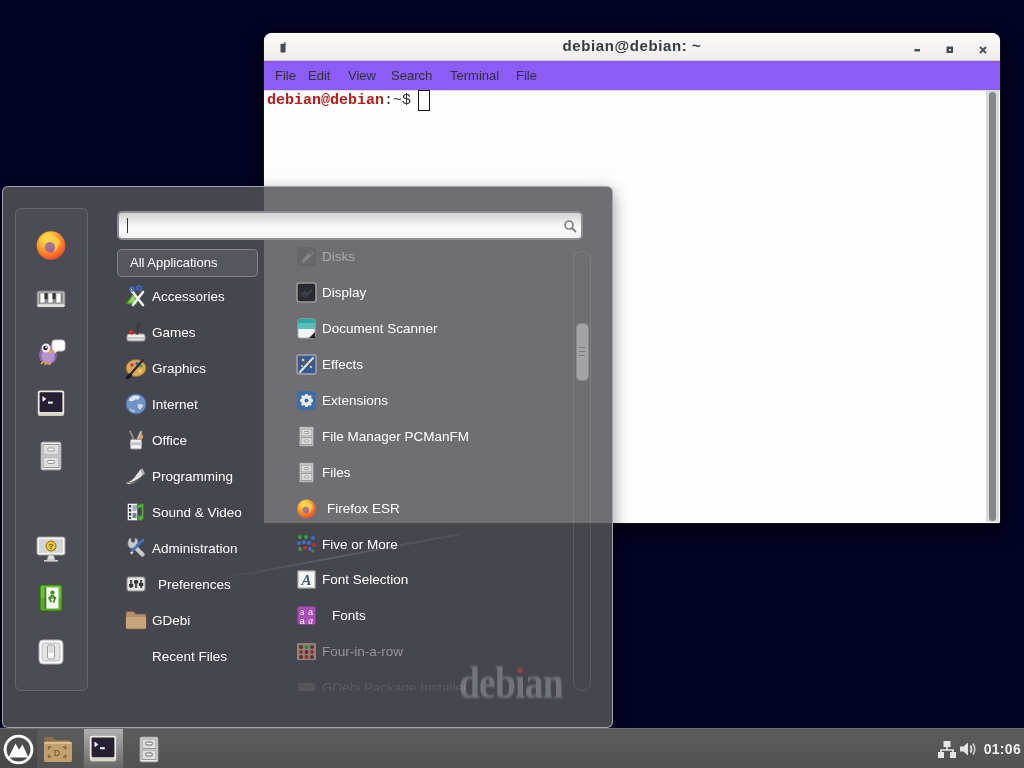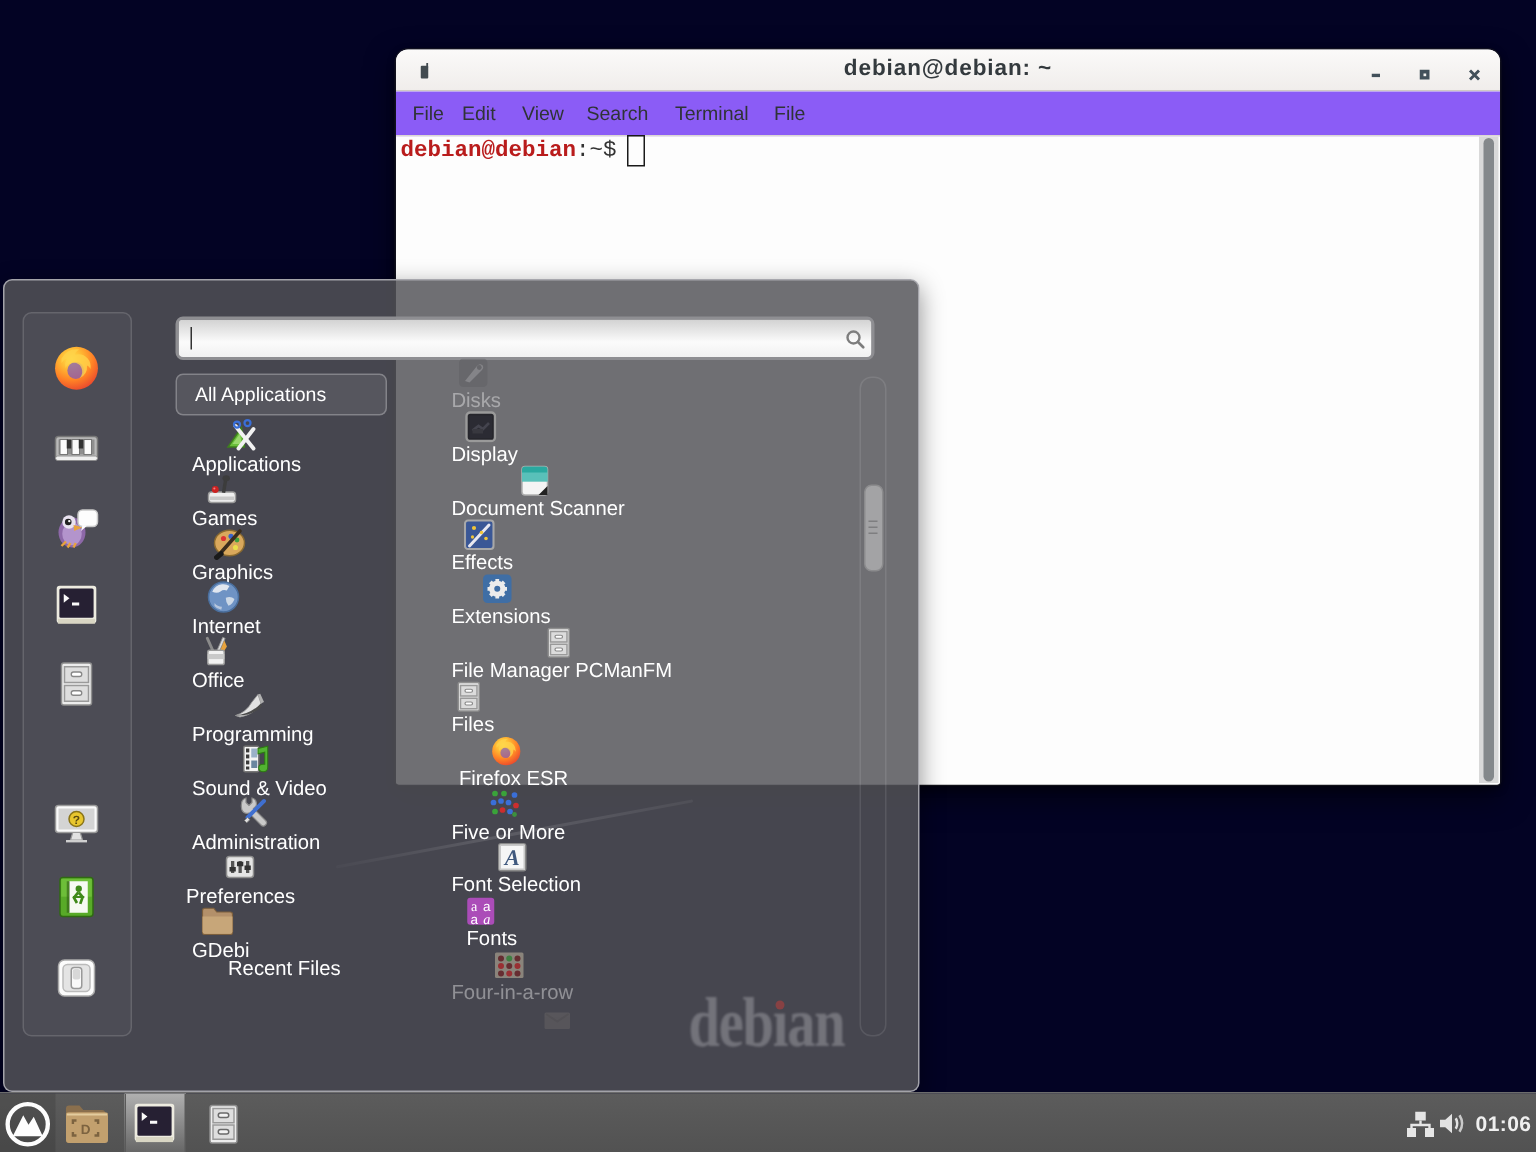--- a/index.html
+++ b/index.html
@@ -21,21 +21,21 @@
   #menu{left:2px;top:186px;width:594px;height:540px;background:rgba(84,84,88,0.84);
         border:1.5px solid rgba(173,173,180,0.9);border-radius:6px;
         box-shadow:0 5px 16px rgba(0,0,0,.42);padding-left:15px;}
   #sidebar{left:12px;top:21px;width:71px;height:481px;border-radius:6px;
         border:1px solid rgba(255,255,255,0.14);background:rgba(255,255,255,0.035);}
   #search{left:114px;top:24px;width:462px;height:25px;border-radius:5px;
         background:linear-gradient(#d2d2d2,#fbfbfb 60%,#f1f1f1);border:2px solid #8e8e92;}
   #allapps{left:114px;top:62px;width:127px;height:26px;border-radius:5px;
         background:rgba(255,255,255,0.09);border:1px solid rgba(255,255,255,0.27);
         color:#fff;font-size:13px;line-height:26px;padding-left:12px;}
-  .row{position:absolute;display:flex;align-items:center;height:36px;color:#fff;font-size:13.5px;flex-direction:column;}
+  .row{position:absolute;display:flex;align-items:center;height:36px;color:#fff;font-size:13.5px;}
   .row svg{flex:0 0 auto;}
   .row .lbl{margin-left:7px;white-space:nowrap;}
   .dim{color:rgba(255,255,255,0.40);}
   .dim svg{opacity:.5;filter:grayscale(35%);}
   #fiar svg{opacity:.62;filter:none;}
   #trough{left:570px;top:64px;width:16px;height:438px;border:1px solid rgba(255,255,255,0.10);
         border-radius:8px;}
   #thumb{left:572.5px;top:136px;width:11px;height:56px;border-radius:5px;
         background:#a3a3a5;border:1px solid #8b8b8d;}
   #streak{left:221px;top:390px;width:242px;height:2px;
@@ -102,21 +102,21 @@
     <div id="streak" class="abs"></div>
     <div id="catcol">
 <div class="row" style="left:121px;top:91px">
         <svg width="24" height="24" viewBox="0 0 24 24" style="">
           <polygon points="2,20 11,7 13,20" fill="#6abf3a" stroke="#3e7d1e" stroke-width="1"></polygon>
           <polygon points="5,18 10,11 11,18" fill="#9ad86d"></polygon>
           <path d="M7 6 L19 21 M19 8 L9 21" stroke="#f2f2f2" stroke-width="2.6" stroke-linecap="round"></path>
           <circle cx="8" cy="5" r="2" fill="none" stroke="#3a6fd8" stroke-width="1.5"></circle>
           <circle cx="15" cy="4" r="2" fill="none" stroke="#3a6fd8" stroke-width="1.5"></circle>
         </svg>
-        <span class="lbl" style="margin-left:4px">Applications</span>
+        <span class="lbl" style="margin-left:4px">Accessories</span>
       </div>
 <div class="row" style="left:121px;top:127px">
         <svg width="24" height="24" viewBox="0 0 24 24" style="">
           <rect x="3" y="14" width="18" height="7" rx="2" fill="#efefef" stroke="#9a9a9a"></rect>
           <rect x="4" y="17" width="16" height="2.4" fill="#c9c9c9"></rect>
           <path d="M13 14.5 L14.5 5.5" stroke="#3c3c3c" stroke-width="2.3"></path>
           <ellipse cx="14.8" cy="4.8" rx="2.5" ry="2" fill="#3c3c3c"></ellipse>
           <circle cx="7.5" cy="12.3" r="2.3" fill="#cc2222"></circle>
           <circle cx="6.9" cy="11.7" r="0.7" fill="#f08080"></circle>
         </svg>
@@ -188,21 +188,21 @@
 <div class="row" style="left:121px;top:379px">
         <svg width="24" height="24" viewBox="0 0 24 24" style="">
           <rect x="3" y="5" width="18" height="14" rx="2" fill="#e4e4e4" stroke="#8e8e8e"></rect>
           <rect x="6" y="8" width="2.2" height="8" fill="#555"></rect>
           <rect x="5" y="12" width="4.2" height="3" fill="#333"></rect>
           <rect x="11" y="8" width="2.2" height="8" fill="#555"></rect>
           <rect x="10" y="8.5" width="4.2" height="3" fill="#333"></rect>
           <rect x="16" y="8" width="2.2" height="8" fill="#555"></rect>
           <rect x="15" y="11" width="4.2" height="3" fill="#333"></rect>
         </svg>
-        <span class="lbl" style="margin-left:0">Preferences</span>
+        <span class="lbl" style="margin-left:10px">Preferences</span>
       </div>
 <div class="row" style="left:121px;top:415px">
         <svg width="24" height="24" viewBox="0 0 24 24" style="">
           <path d="M2 5 q0 -1.5 1.5 -1.5 l6 0 l2 2.5 l9 0 q1.5 0 1.5 1.5 l0 12 q0 1.5 -1.5 1.5 l-17 0 q-1.5 0 -1.5 -1.5 z" fill="#b3906a" stroke="#7c5f3d" stroke-width="0.8"></path>
           <path d="M2 9 l20 0 l0 10 q0 1.5 -1.5 1.5 l-17 0 q-1.5 0 -1.5 -1.5 z" fill="#c7a679"></path>
         </svg>
         <span class="lbl" style="margin-left:4px">GDebi</span>
       </div>
 <div class="row" style="left:149px;top:451px">
         <span class="lbl" style="margin-left:0">Recent Files</span>

